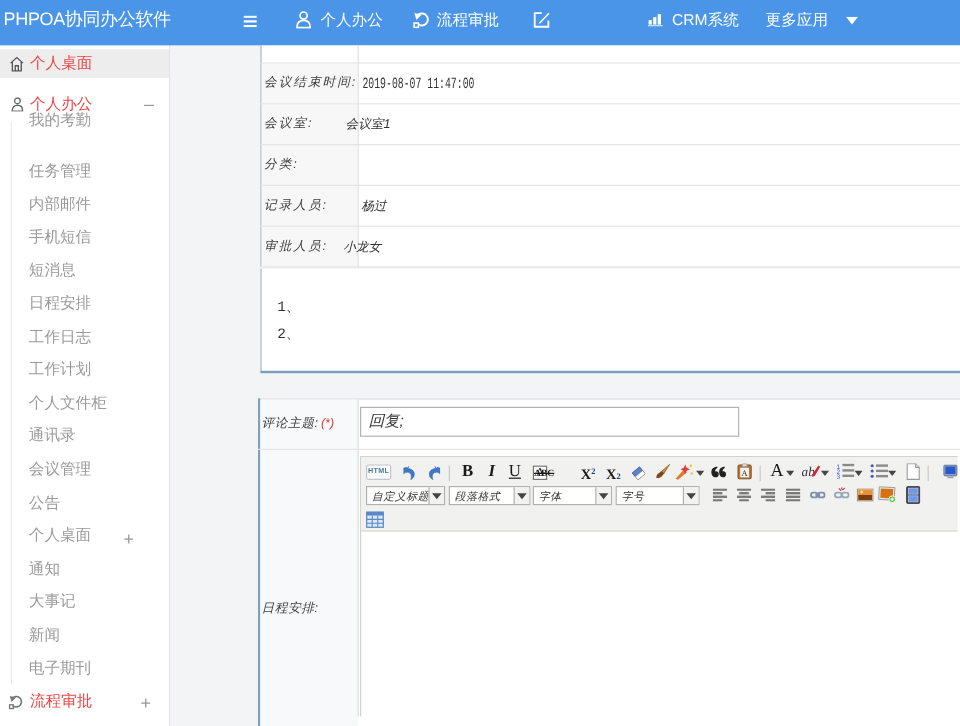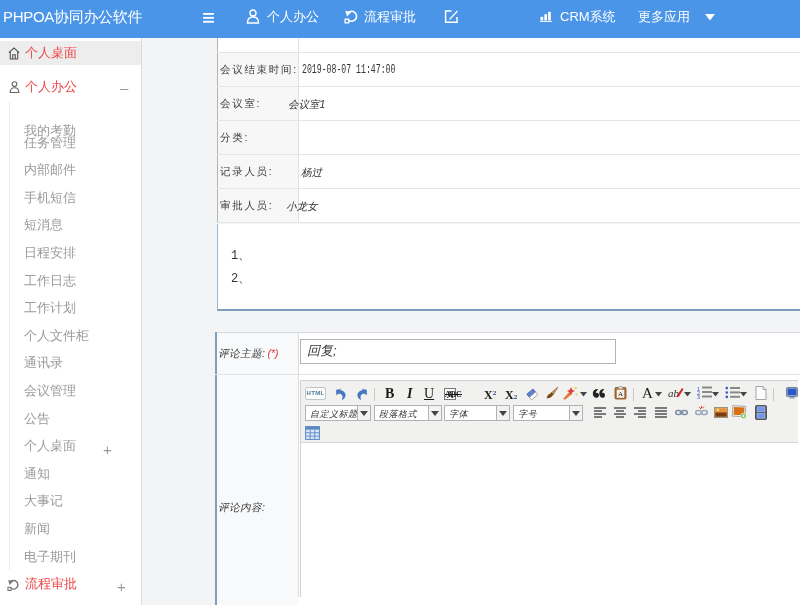--- a/index.html
+++ b/index.html
@@ -4,21 +4,21 @@
 <style>
 *{margin:0;padding:0;box-sizing:border-box}
 html,body{width:800px;height:605px;overflow:hidden;background:#fff;font-family:"Liberation Sans",sans-serif}
 .abs{position:absolute}
 #stage{position:relative;width:800px;height:605px;overflow:hidden;background:#fff}
 .nav{color:#fff;font-size:13px;top:0;height:38px;line-height:34px;position:absolute}
 .srow{font-size:13px;color:#ef4444;position:absolute}
 .sub{font-size:13px;color:#9a9a9a;position:absolute;left:24px;height:14px;line-height:14px}
 .pm{color:#999;font-size:15px;position:absolute;font-family:"Liberation Sans",sans-serif}
 .hb{position:absolute;height:1px;background:#e4e5e6}
-.flbl{position:absolute;font-size:10.5px;color:#3d3d3d;letter-spacing:1.7px;height:12px;line-height:12px;white-space:nowrap}
+.flbl{position:absolute;font-style:italic;font-size:10.5px;color:#3d3d3d;letter-spacing:1.7px;height:12px;line-height:12px;white-space:nowrap}
 .flb2{position:absolute;font-style:italic;font-size:10.5px;color:#3d3d3d;letter-spacing:0.5px;height:12px;line-height:12px;white-space:nowrap}
 .fval{position:absolute;font-style:italic;font-size:10.5px;color:#333;height:12px;line-height:12px;white-space:nowrap}
 .mono{position:absolute;font-family:"Liberation Mono",monospace;font-size:12px;color:#333;height:14px;line-height:14px}
 .sel{position:absolute;top:405px;height:16px;background:#fff;border:1px solid #b2b2b2}
 .tx{position:absolute;left:4px;top:2px;font-size:9px;font-style:italic;color:#333;letter-spacing:0.5px;white-space:nowrap}
 .db{position:absolute;right:0;top:0;width:13px;height:14px;border-left:1px solid #b2b2b2;background:#f2f2f2}
 .db:after{content:"";position:absolute;left:2px;top:5px;border:4px solid transparent;border-top:5px solid #444}
 .sep1{position:absolute;width:1px;height:13px;background:#c9c9c9;top:388px}
 .bt{position:absolute;font-family:"Liberation Serif",serif;color:#1a1a1a}
 </style>
@@ -71,21 +71,21 @@
       <path d="M0.8 5.6 L6 1 L11.2 5.6 M2.3 4.7 L2.3 12 L9.7 12 L9.7 4.7 M4.7 12 L4.7 7.8 L7.3 7.8 L7.3 12" fill="none" stroke="#555" stroke-width="1.1"></path>
     </svg>
 <div class="srow" style="left:25px;top:41px;height:24px;line-height:24px">个人桌面</div>
 <svg class="abs" style="left:8.5px;top:81px" width="11" height="12" viewBox="0 0 12 13">
       <circle cx="6" cy="3.3" r="2.6" fill="none" stroke="#666" stroke-width="1.2"></circle>
       <path d="M1.2 12.6 C1.2 9 3.4 7.3 6 7.3 C8.6 7.3 10.8 9 10.8 12.6 Z" fill="none" stroke="#666" stroke-width="1.2"></path>
     </svg>
 <div class="srow" style="left:25px;top:80px;height:14px;line-height:14px">个人办公</div>
 <div class="pm" style="left:120px;top:79px">–</div>
 <div class="abs" style="left:9px;top:102px;width:1px;height:468px;background:#ececec"></div>
-<div class="sub" style="top:124px">我的考勤</div>
+<div class="sub" style="top:93px">我的考勤</div>
 <div class="sub" style="top:136px">任务管理</div>
 <div class="sub" style="top:163px">内部邮件</div>
 <div class="sub" style="top:191px">手机短信</div>
 <div class="sub" style="top:218px">短消息</div>
 <div class="sub" style="top:246px">日程安排</div>
 <div class="sub" style="top:274px">工作日志</div>
 <div class="sub" style="top:301px">工作计划</div>
 <div class="sub" style="top:329px">个人文件柜</div>
 <div class="sub" style="top:356px">通讯录</div>
 <div class="sub" style="top:384px">会议管理</div>
@@ -130,21 +130,21 @@
 <div class="mono" style="left:231px;top:249px">1、</div>
 <div class="mono" style="left:231px;top:272px">2、</div>
 
 <div class="abs" style="left:215px;top:332px;width:585px;height:273px;background:#fff"></div>
 <div class="abs" style="left:215px;top:332px;width:585px;height:1px;background:#d8dce0"></div>
 <div class="abs" style="left:215px;top:332px;width:2px;height:273px;background:#7f9fbe"></div>
 <div class="abs" style="left:217px;top:333px;width:81px;height:272px;background:#f8f9fa"></div>
 <div class="abs" style="left:298px;top:333px;width:1px;height:264px;background:#dcdcdc"></div>
 <div class="hb" style="left:215px;top:374px;width:585px;background:#e4e4e4"></div>
 <div class="flb2" style="left:218px;top:347px">评论主题:<span style="color:#e03c3c;margin-left:2px;letter-spacing:0">(*)</span></div>
-<div class="flb2" style="left:218px;top:501px">评论内容:</div>
+<div class="flb2" style="left:218px;top:501px">日程安排:</div>
 <div class="abs" style="left:300px;top:339px;width:316px;height:25px;border:1px solid #b3b3b3;background:#fff"></div>
 <div class="fval" style="left:307px;top:345px;font-size:13px">回复;</div>
 
 <div class="abs" style="left:300px;top:380px;width:498px;height:217px;background:#fff"></div>
 <div class="abs" style="left:300px;top:380px;width:1px;height:217px;background:#d2d2d2"></div>
 <div class="abs" style="left:300px;top:380px;width:498px;height:1px;background:#d2d2d2"></div>
 <div class="abs" style="left:301px;top:381px;width:497px;height:62px;background:#f1f1ef;border-bottom:1px solid #d6d6d6"></div>
 
 <div class="abs" style="left:305px;top:387px;width:21px;height:13px;border:1px solid #bfc7cc;border-radius:2px;background:#fbfcfc;color:#4a7a9b;font-size:6px;font-weight:bold;text-align:center;line-height:11px;letter-spacing:0.3px">HTML</div>
 <svg class="abs" style="left:336px;top:388px" width="10" height="12" viewBox="0 0 10 12">

